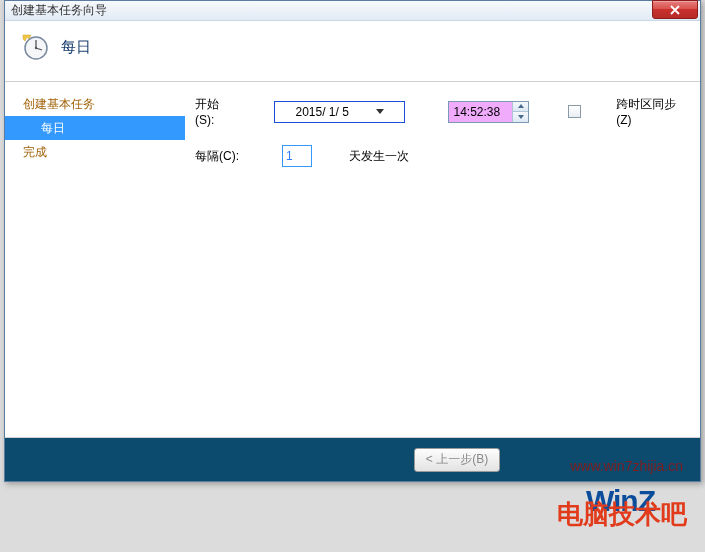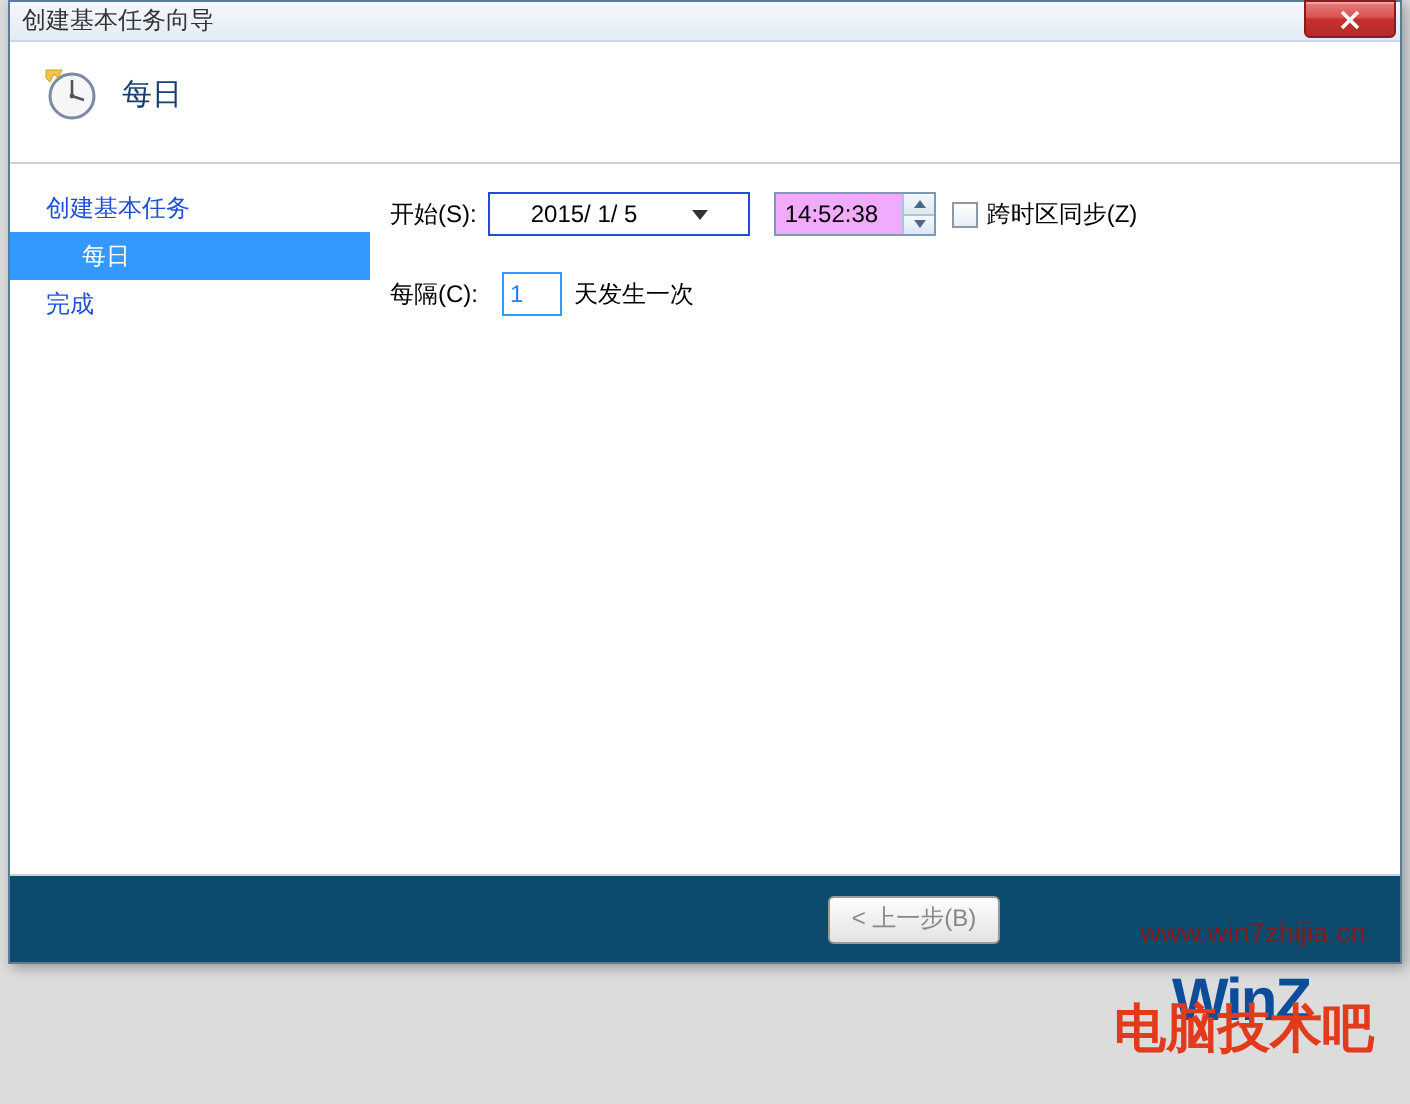--- a/index.html
+++ b/index.html
@@ -66,39 +66,40 @@
   .body-area {
     display: flex;
     height: 430px;
   }
   .sidebar {
     width: 180px;
     padding-top: 10px;
   }
   .sidebar-item {
     padding: 3px 8px 3px 18px;
-    color: #1d4ed8;
+    color: #a16207;
     cursor: pointer;
     line-height: 18px;
   }
   .sidebar-item.indent {
     padding-left: 36px;
   }
   .sidebar-item.selected {
     background: #3399ff;
     color: #fff;
   }
   .content {
     flex: 1;
     padding: 14px 10px;
   }
   .form-row {
     display: flex;
     align-items: center;
     margin-bottom: 18px;
+    gap: 31px;
   }
   .form-label {
     margin-right: 6px;
     color: #000;
   }
   .date-field {
     display: inline-flex;
     align-items: center;
     border: 1px solid #1d4ed8;
     height: 22px;

